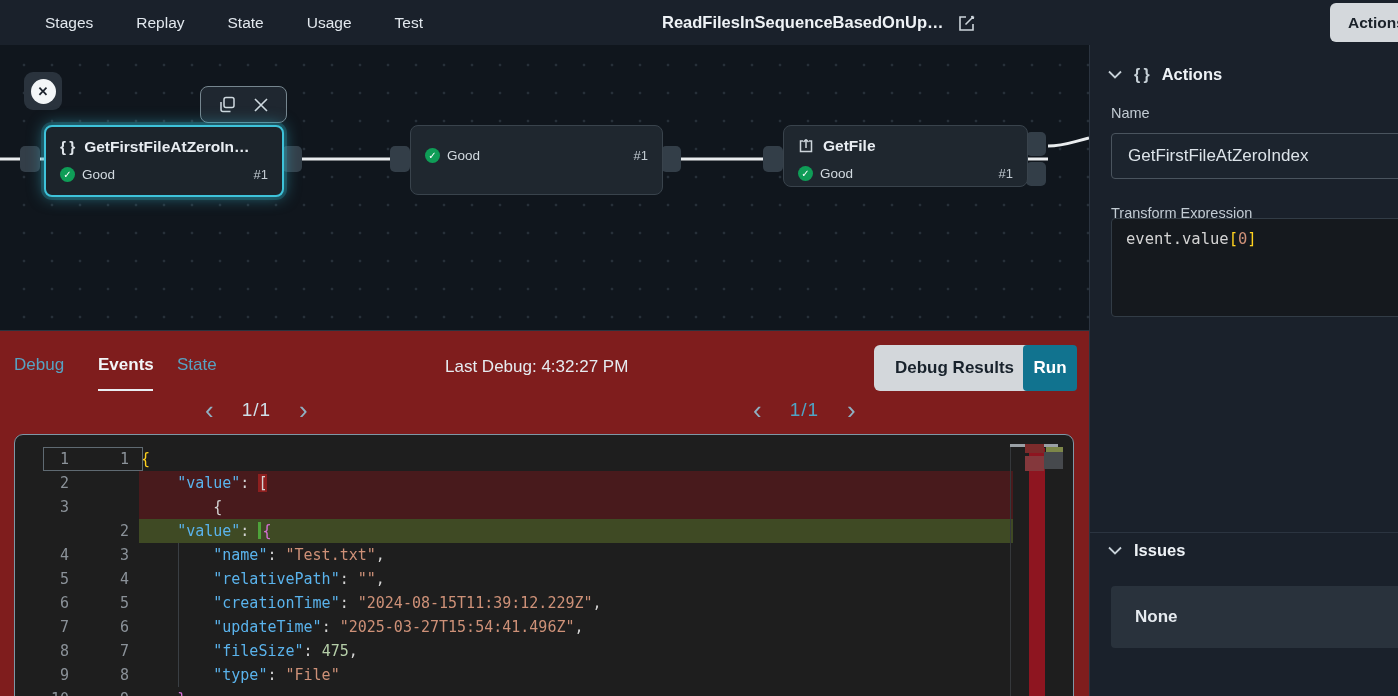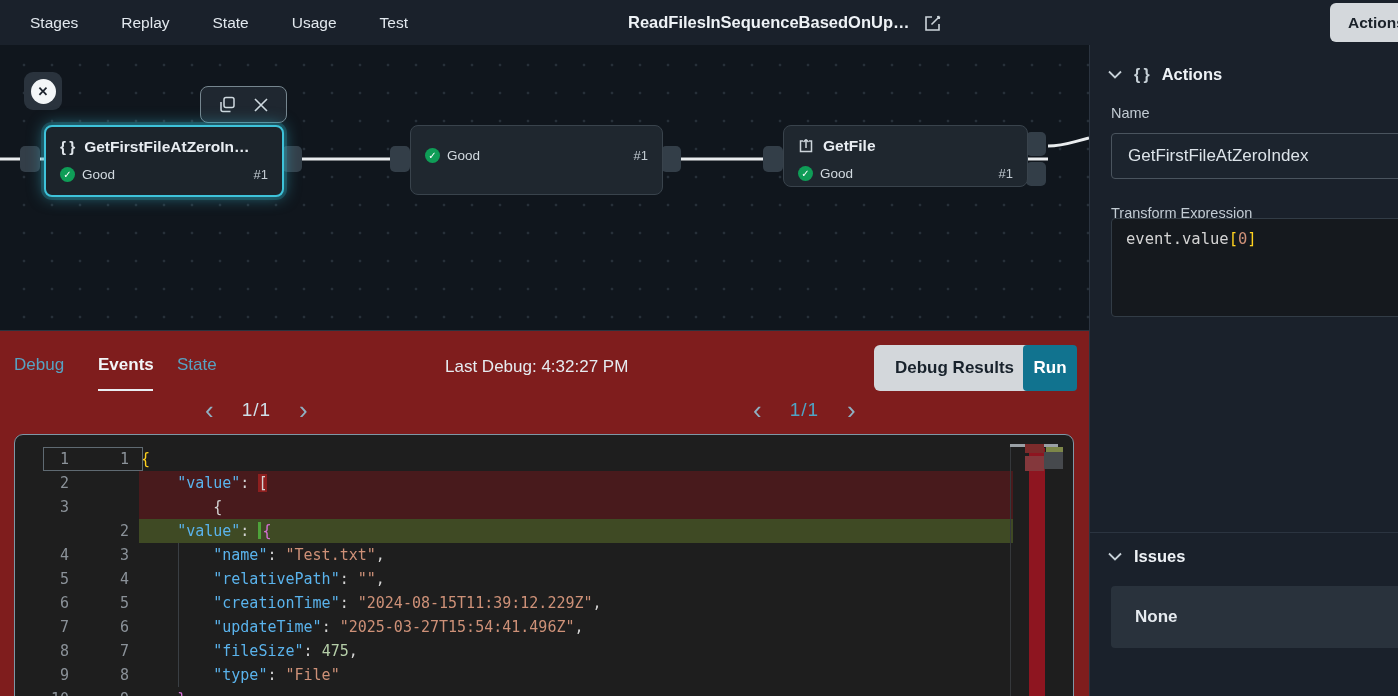--- a/index.html
+++ b/index.html
@@ -1,22 +1,22 @@
 <!DOCTYPE html>
 <html><head>
 <meta charset="utf-8">
 <style>
   * { margin:0; padding:0; box-sizing:border-box; }
   html,body { width:1398px; height:696px; overflow:hidden; background:#10161d; }
   .app { position:relative; width:1398px; height:696px; font-family:"Liberation Sans",sans-serif; color:#e7edf2; overflow:hidden; }
 
   
-  .nav { position:relative; height:45px; background:#1a212b; display:flex; align-items:center; padding-left:30px; z-index:5; }
+  .nav { position:relative; height:45px; background:#1a212b; display:flex; align-items:center; padding-left:45px; z-index:5; }
   .nav-item { font-size:15.5px; font-weight:500; color:#e2e8ee; margin-right:43px; cursor:pointer; white-space:nowrap; }
-  .title-group { position:absolute; left:628px; top:0; height:45px; display:flex; align-items:center; gap:13px; }
+  .title-group { position:absolute; left:662px; top:0; height:45px; display:flex; align-items:center; gap:13px; }
   .flow-title { font-size:16.5px; font-weight:700; color:#eef2f6; }
   .edit-icon svg { display:block; }
   .actions-btn { position:absolute; left:1330px; top:3px; height:39px; padding:0 18px; background:#d4d8dc; color:#1a2129; border:none; border-radius:6px; font-size:15.5px; font-weight:600; font-family:inherit; }
 
   
   .main { display:flex; height:651px; }
   .left-col { width:1089px; display:flex; flex-direction:column; }
   .divider-v { width:1px; background:#2b3440; }
   .right-panel { position:relative; flex:1; background:#1a212b; }
 
@@ -244,21 +244,21 @@
       <label class="field-label" style="top:60px;">Name</label>
       <input class="name-input" type="text" value="GetFirstFileAtZeroIndex" style="">
 
       <label class="field-label" style="top:148px;margin-top:12px;">Transform Expression</label>
       <div class="expr-box">
         <span id="expr-content"><span class="tok-w">event.value</span><span class="tok-y">[</span><span class="tok-o">0</span><span class="tok-y">]</span></span>
       </div>
 
       <div class="panel-divider"></div>
 
-      <div class="section-header" style="left:18px; top:496px;margin-top:6px;">
+      <div class="section-header" style="left:18px; top:496px;">
         <span class="chev-icon">
           <svg width="14" height="9" viewBox="0 0 14 9" fill="none" stroke="#c7d1d8" stroke-width="1.8">
               <path d="M1 1.5 L7 7.5 L13 1.5"></path>
             </svg>
         </span>
         <span>Issues</span>
       </div>
       <div class="none-box">None</div>
     </div>
   </div>

